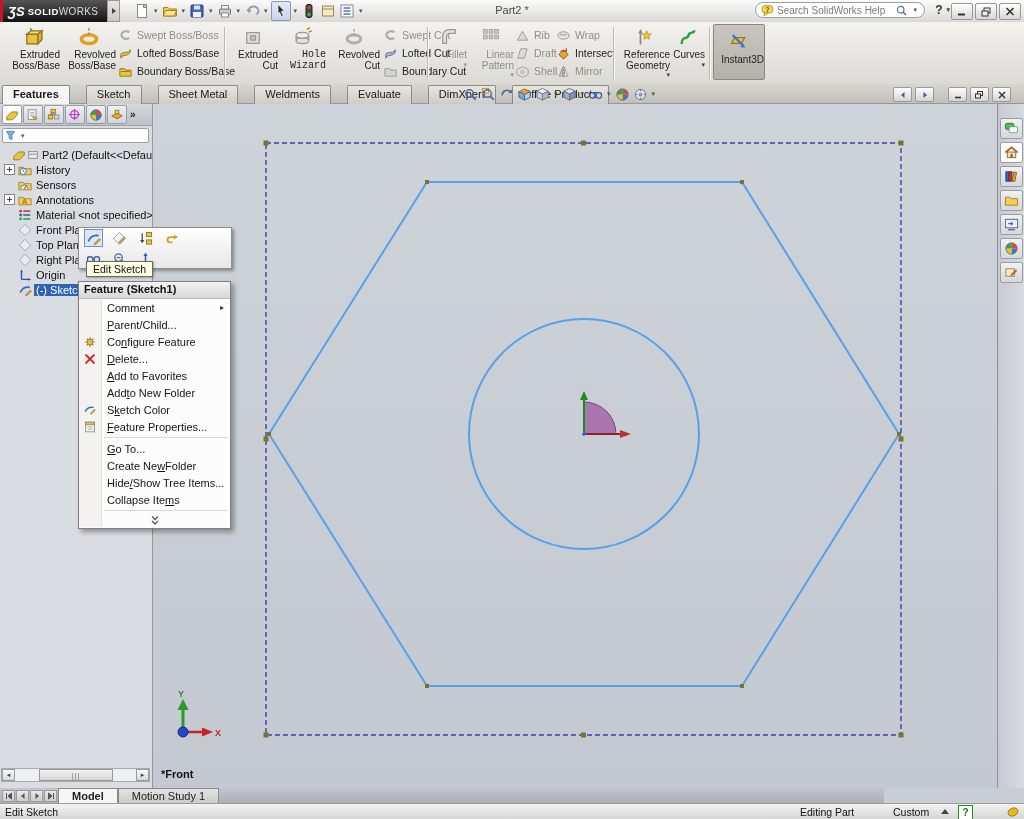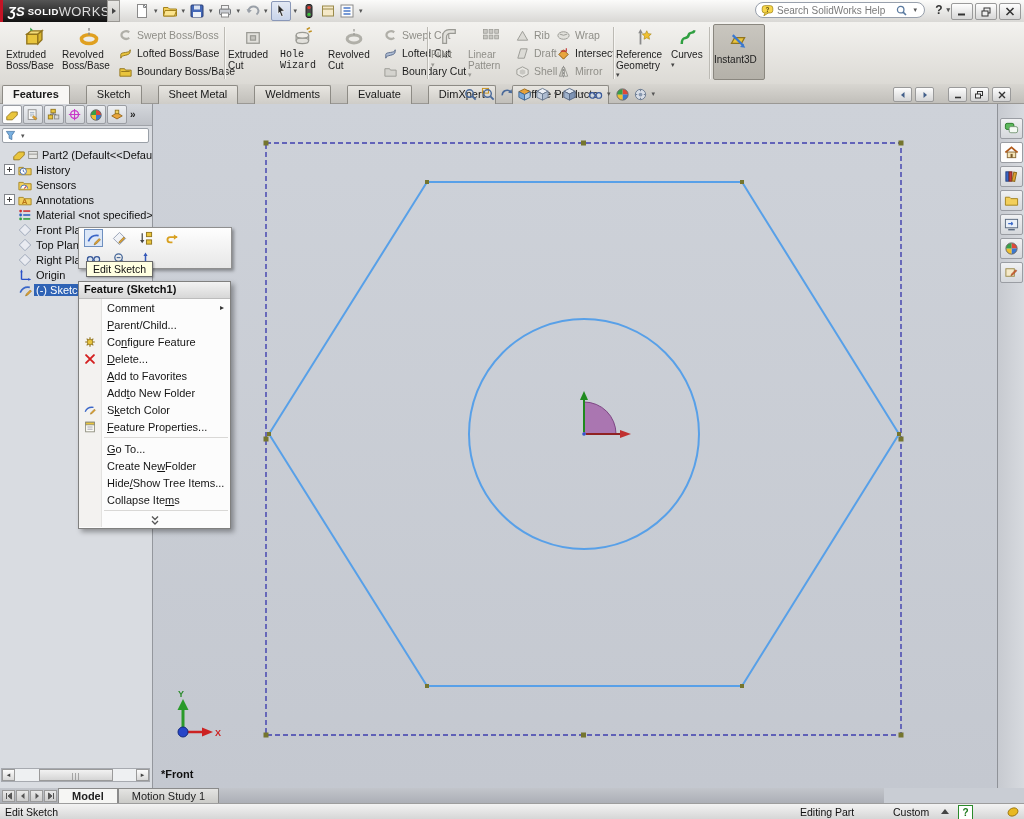--- a/index.html
+++ b/index.html
@@ -8,21 +8,21 @@
   svg{display:block;}
 
   
   .titlebar{position:absolute;left:0;top:0;width:1024px;height:22px;
     background:linear-gradient(#fbfbfa,#d9d8d5);border-bottom:1px solid #aba9a4;}
   .red-sliver{position:absolute;left:0;top:0;width:3px;height:22px;background:#c41425;}
   .logo{position:absolute;left:3px;top:0;width:104px;height:22px;display:flex;align-items:center;
     background:linear-gradient(#555,#121212);color:#fff;padding-left:5px;box-sizing:border-box;}
   .logo-z{font-style:italic;font-weight:bold;font-size:13px;margin-right:3px;}
   .logo-b{font-weight:bold;font-size:9.5px;letter-spacing:.4px;}
-  .logo-l{font-weight:normal;font-size:13px;letter-spacing:.4px;color:#ddd;}
+  .logo-l{font-weight:normal;font-size:10px;letter-spacing:.4px;color:#ddd;}
   .logo-expand{position:absolute;left:107px;top:0;width:13px;height:22px;
     background:linear-gradient(#e8e7e4,#c9c8c4);border:1px solid #9a9894;box-sizing:border-box;
     display:flex;align-items:center;justify-content:center;}
   .tri-r{width:0;height:0;border-left:4px solid #444;border-top:3px solid transparent;border-bottom:3px solid transparent;}
   .ttools{position:absolute;left:133px;top:1px;height:20px;display:flex;align-items:center;gap:1px;}
   .ttool{height:18px;display:flex;align-items:center;justify-content:center;padding:0 1px;border-radius:2px;}
   .ttool.pressed{border:1px solid #8a98b8;background:linear-gradient(#e3e9f4,#c8d4ea);}
   .drop{font-size:7px;color:#555;padding:0 2px;}
   .doc-title{position:absolute;left:300px;width:424px;top:4px;text-align:center;font-size:11px;color:#4a4a4a;}
   .search{position:absolute;right:99px;top:2px;width:170px;height:16px;background:#fff;
@@ -31,21 +31,21 @@
   .helpbtn{position:absolute;right:72px;top:3px;display:flex;align-items:center;gap:2px;
     font-weight:bold;font-size:12px;color:#333;}
   .winbtns{position:absolute;right:3px;top:3px;display:flex;gap:2px;}
   .winbtn{width:20px;height:15px;background:linear-gradient(#fefefe,#d7d7d7);
     border:1px solid #9a9a9a;border-radius:2px;display:flex;align-items:center;justify-content:center;}
 
   
   .ribbon{position:absolute;left:0;top:22px;width:1024px;height:62px;
     background:linear-gradient(#f3f2ef,#dcdad5);}
   .rsep{position:absolute;top:5px;height:52px;width:1px;background:#bcbab4;box-shadow:1px 0 0 #f6f5f2;}
-  .rbig{position:absolute;top:2px;height:58px;text-align:left;cursor:default;}
+  .rbig{position:absolute;top:2px;height:58px;text-align:right;cursor:default;}
   .ric{height:26px;display:flex;align-items:center;justify-content:center;}
   .rlbl{font-size:10px;line-height:10.5px;color:#1d1d1d;}
   .dis .rlbl{color:#8f8e88;}
   .rarrow{font-size:7px;color:#444;line-height:8px;}
   .dis .rarrow{color:#9a9994;}
   .rstack{position:absolute;top:4px;}
   .srow{display:flex;align-items:center;gap:4px;height:18px;font-size:10.5px;white-space:nowrap;color:#1d1d1d;}
   .srow.dis{color:#8f8e88;}
   .instant{background:linear-gradient(#c9c6bf,#b4b1a9);border:1px solid #8a877f;box-sizing:border-box;border-radius:2px;}
 
@@ -239,20 +239,21 @@
         <span class="ttool">
           <span style="display: flex;">
             <svg width="16" height="16" viewBox="0 0 16 16">
               <rect x="2" y="2" width="12" height="12" fill="#fdfdfd" stroke="#8a8a8a"></rect>
               <path d="M4.5 5 h7 M4.5 8 h7 M4.5 11 h7" stroke="#4a78c8" stroke-width="1.3"></path>
             </svg>
           </span>
         </span>
         <span class="drop">▾</span>
       </div>
+    <div class="doc-title">Part2 *</div>
     <div class="search">
       <span>
           <svg width="13" height="13" viewBox="0 0 16 16">
             <rect x="1.5" y="2" width="13" height="9" rx="3" fill="#f7d64a" stroke="#a88a1a"></rect>
             <path d="M5 11 l-1.5 3.5 L9 11" fill="#f7d64a" stroke="#a88a1a"></path>
             <text x="8" y="9.5" font-size="8" font-weight="bold" text-anchor="middle" fill="#5a4a10">?</text>
           </svg>
         </span>
       <span class="search-text">Search SolidWorks Help</span>
       <span>

